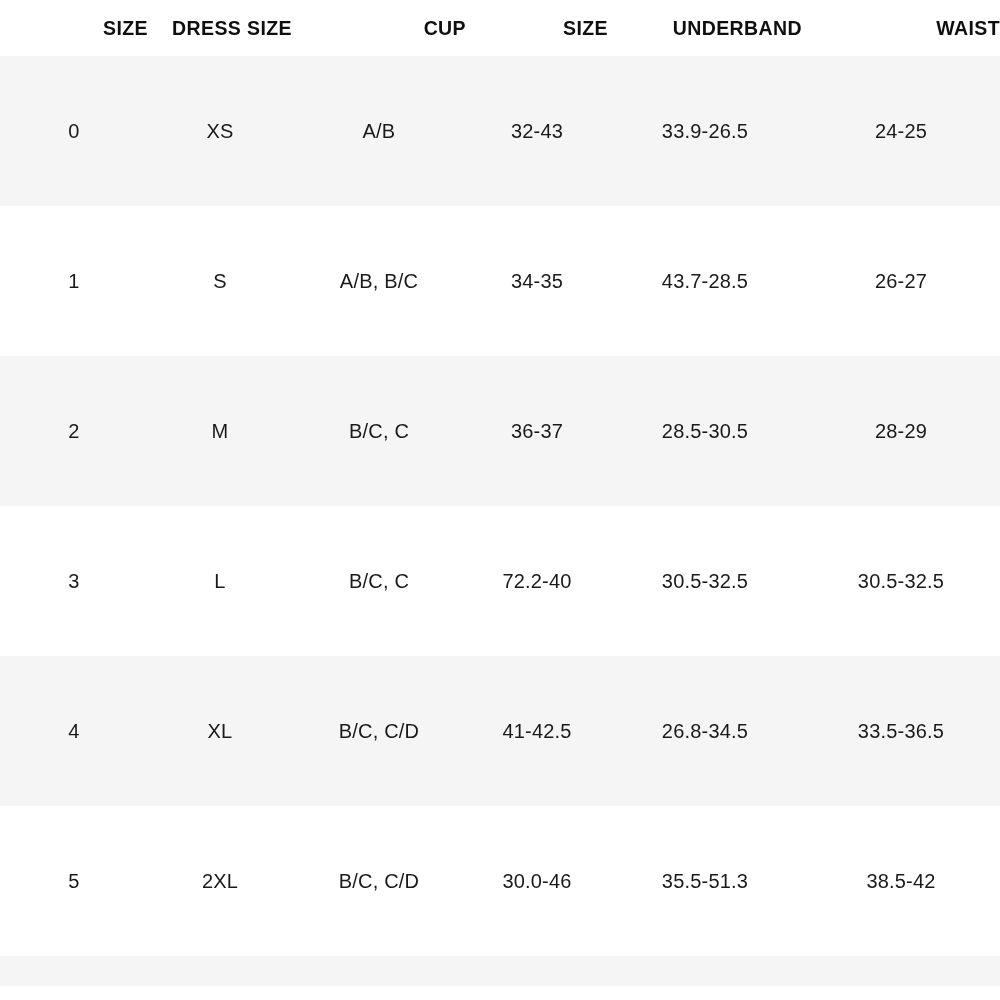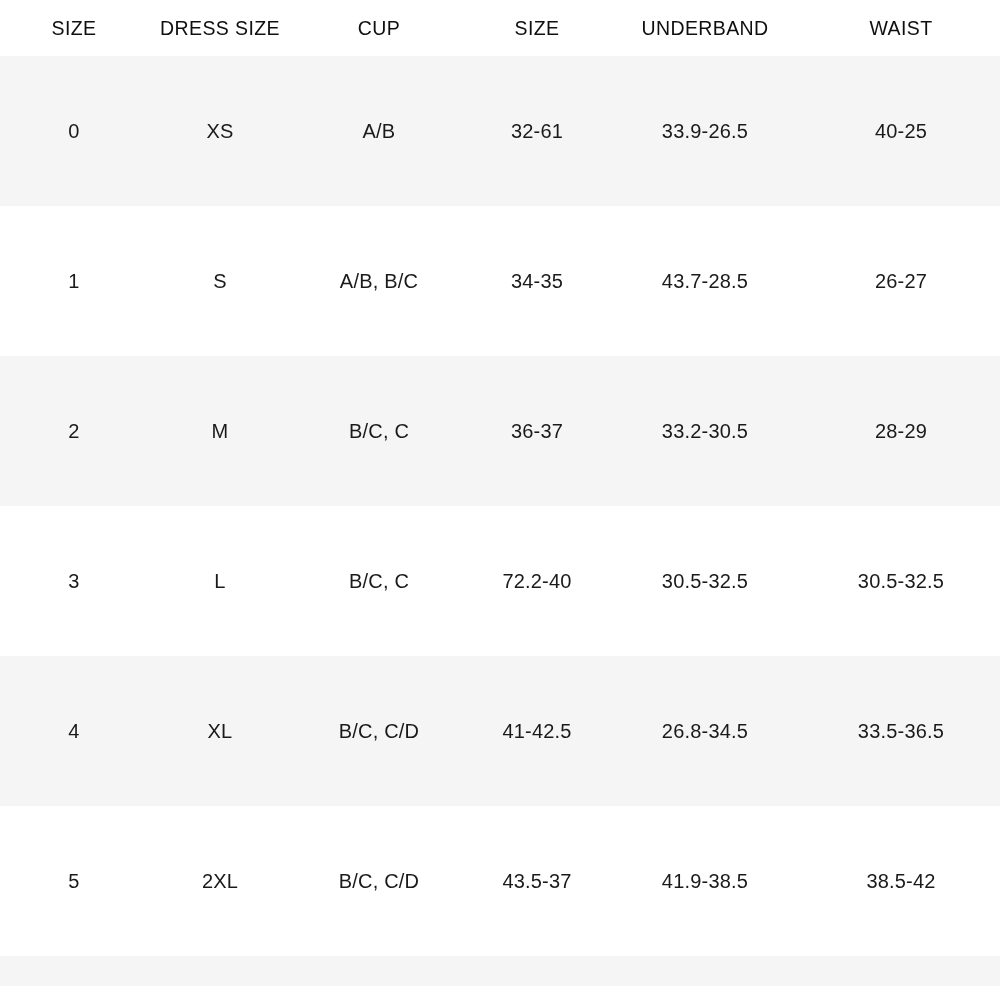--- a/index.html
+++ b/index.html
@@ -26,24 +26,24 @@
   table.size-table col.c0 { width: 14.8%; }
   table.size-table col.c1 { width: 14.4%; }
   table.size-table col.c2 { width: 17.4%; }
   table.size-table col.c3 { width: 14.2%; }
   table.size-table col.c4 { width: 19.4%; }
   table.size-table col.c5 { width: 19.8%; }
 
   thead th {
     height: 56px;
     font-size: 19.5px;
-    font-weight: normal;
+    font-weight: bold;
     color: #0f0f0f;
     letter-spacing: 0.4px;
-    text-align: center;
+    text-align: right;
     vertical-align: middle;
     background: #ffffff;
     padding: 0;
   }
   tbody td {
     height: 150px;
     font-size: 20px;
     font-weight: normal;
     color: #1a1a1a;
     text-align: center;
@@ -83,38 +83,38 @@
         <th>SIZE</th>
         <th>UNDERBAND</th>
         <th>WAIST</th>
       </tr>
     </thead>
     <tbody>
       <tr class="shaded">
         <td>0</td>
         <td>XS</td>
         <td>A/B</td>
-        <td>32-61</td>
+        <td>32-43</td>
         <td>33.9-26.5</td>
-        <td>40-25</td>
+        <td>24-25</td>
       </tr>
       <tr class="plain">
         <td>1</td>
         <td>S</td>
         <td>A/B, B/C</td>
         <td>34-35</td>
         <td>43.7-28.5</td>
         <td>26-27</td>
       </tr>
       <tr class="shaded">
         <td>2</td>
         <td>M</td>
         <td>B/C, C</td>
         <td>36-37</td>
-        <td>33.2-30.5</td>
+        <td>28.5-30.5</td>
         <td>28-29</td>
       </tr>
       <tr class="plain">
         <td>3</td>
         <td>L</td>
         <td>B/C, C</td>
         <td>72.2-40</td>
         <td>30.5-32.5</td>
         <td>30.5-32.5</td>
       </tr>
@@ -123,22 +123,22 @@
         <td>XL</td>
         <td>B/C, C/D</td>
         <td>41-42.5</td>
         <td>26.8-34.5</td>
         <td>33.5-36.5</td>
       </tr>
       <tr class="plain">
         <td>5</td>
         <td>2XL</td>
         <td>B/C, C/D</td>
-        <td>43.5-37</td>
-        <td>41.9-38.5</td>
+        <td>30.0-46</td>
+        <td>35.5-51.3</td>
         <td>38.5-42</td>
       </tr>
       <tr class="shaded partial">
         <td></td>
         <td></td>
         <td></td>
         <td></td>
         <td></td>
         <td></td>
       </tr>

